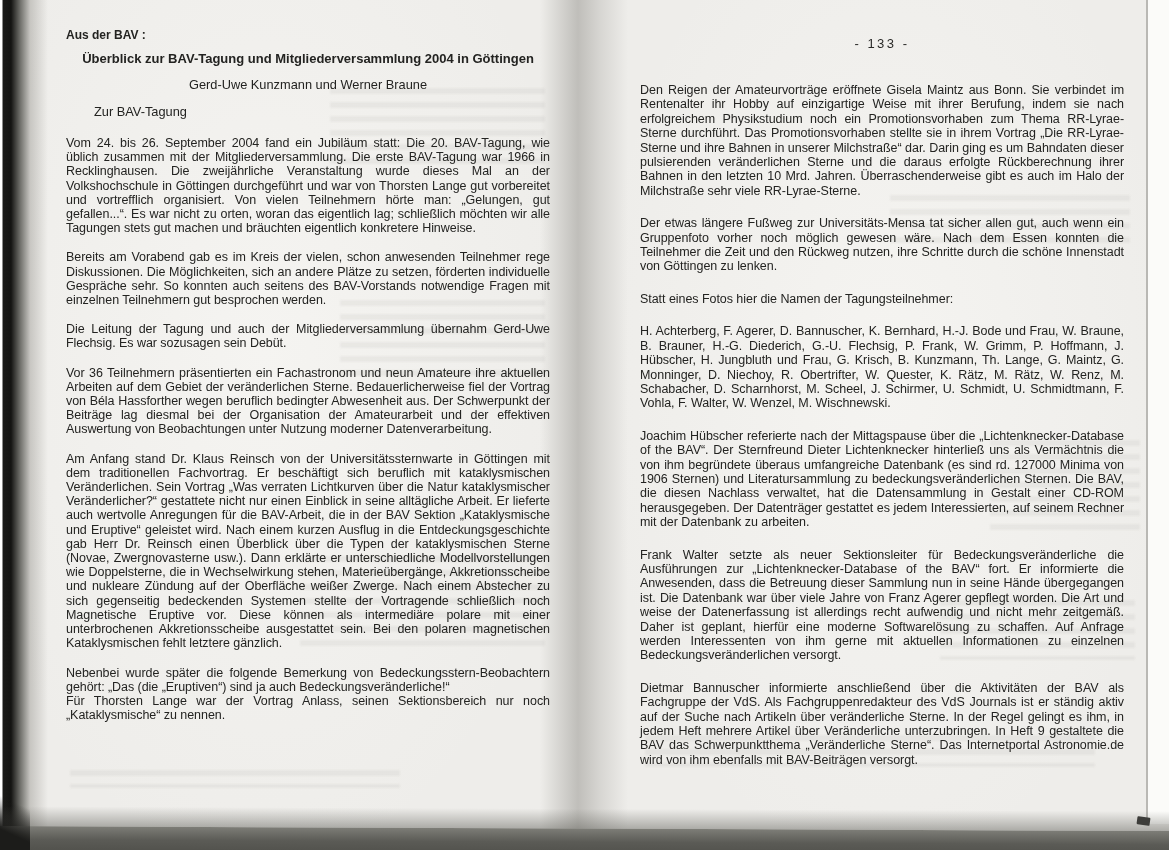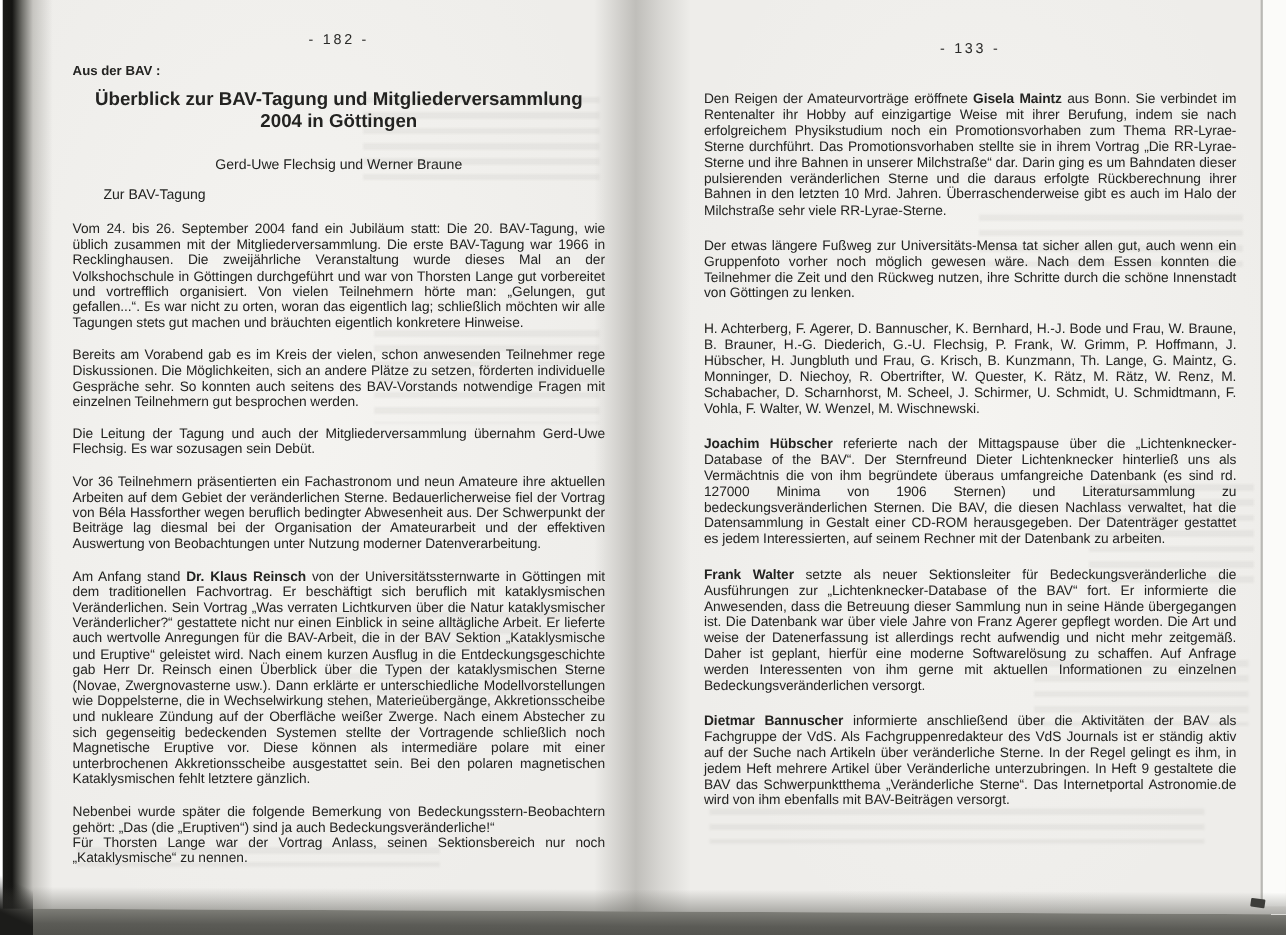--- a/index.html
+++ b/index.html
@@ -82,71 +82,71 @@
   
   .page { position: absolute; color: #232321; }
   .page-left  { left: 66px;  top: 28px; width: 484px; }
   .page-right { left: 640px; top: 36px; width: 484px; }
   .pagenum {
     text-align: center; font-size: 13px; letter-spacing: 2.5px;
     margin-bottom: 14px; color: #2a2a28;
   }
   .page-right .pagenum { margin-bottom: 32px; }
   .kicker  { font-weight: bold; font-size: 12px; margin-bottom: 9px; }
-  .title   { font-weight: bold; font-size: 17px; text-align: center; margin-bottom: 22px; }
+  .title   { font-weight: bold; font-size: 13px; text-align: center; margin-bottom: 11px; }
   .authors { font-size: 12.8px; text-align: center; margin-bottom: 12px; }
   .heading { font-size: 12.8px; margin-bottom: 17px; margin-left: 28px; }
   .para {
     margin: 0 0 15px 0;
     font-size: 12.5px; line-height: 14.2px;
     text-align: justify; letter-spacing: -0.05px;
   }
   .page-right .para { margin-bottom: 18px; line-height: 14.4px; }
   .para.tight { margin-top: -15px; }
-  .b { font-weight: bold; }
+  .b { font-weight: normal; }
 </style>
 </head>
 <body>
 
 <div class="scan">
 
   <div class="paper-glow left"></div>
   <div class="paper-glow right"></div>
 
   <div class="ghost" style="left:330px; top:88px;  width:215px; height:80px;"></div>
   <div class="ghost" style="left:340px; top:300px; width:205px; height:85px;"></div>
   <div class="ghost" style="left:300px; top:556px; width:245px; height:90px;"></div>
   <div class="ghost" style="left:70px;  top:770px; width:330px; height:18px;"></div>
   <div class="ghost" style="left:890px; top:195px; width:240px; height:50px;"></div>
   <div class="ghost" style="left:990px; top:440px; width:150px; height:90px;"></div>
   <div class="ghost" style="left:940px; top:600px; width:195px; height:60px;"></div>
   <div class="ghost" style="left:645px; top:735px; width:450px; height:32px;"></div>
 
   <div class="page page-left">
-    <div class="pagenum">- 182 -</div>
     <div class="kicker">Aus der BAV :</div>
     <div class="title">Überblick zur BAV-Tagung und Mitgliederversammlung 2004 in Göttingen</div>
-    <div class="authors">Gerd-Uwe Flechsig und Werner Braune</div>
+    <div class="authors">Gerd-Uwe Kunzmann und Werner Braune</div>
     <div class="heading">Zur BAV-Tagung</div>
     <div class="paras">
         <p class="para"><span>Vom 24. bis 26. September 2004 fand ein Jubiläum statt: Die 20. BAV-Tagung, wie üblich zusammen mit der Mitgliederversammlung. Die erste BAV-Tagung war 1966 in Recklinghausen. Die zweijährliche Veranstaltung wurde dieses Mal an der Volkshochschule in Göttingen durchgeführt und war von Thorsten Lange gut vorbereitet und vortrefflich organisiert. Von vielen Teilnehmern hörte man: „Gelungen, gut gefallen...“. Es war nicht zu orten, woran das eigentlich lag; schließlich möchten wir alle Tagungen stets gut machen und bräuchten eigentlich konkretere Hinweise.</span></p>
         <p class="para"><span>Bereits am Vorabend gab es im Kreis der vielen, schon anwesenden Teilnehmer rege Diskussionen. Die Möglichkeiten, sich an andere Plätze zu setzen, förderten individuelle Gespräche sehr. So konnten auch seitens des BAV-Vorstands notwendige Fragen mit einzelnen Teilnehmern gut besprochen werden.</span></p>
         <p class="para"><span>Die Leitung der Tagung und auch der Mitgliederversammlung übernahm Gerd-Uwe Flechsig. Es war sozusagen sein Debüt.</span></p>
         <p class="para"><span>Vor 36 Teilnehmern präsentierten ein Fachastronom und neun Amateure ihre aktuellen Arbeiten auf dem Gebiet der veränderlichen Sterne. Bedauerlicherweise fiel der Vortrag von Béla Hassforther wegen beruflich bedingter Abwesenheit aus. Der Schwerpunkt der Beiträge lag diesmal bei der Organisation der Amateurarbeit und der effektiven Auswertung von Beobachtungen unter Nutzung moderner Datenverarbeitung.</span></p>
         <p class="para"><span>Am Anfang stand </span><span class="b">Dr. Klaus Reinsch</span><span> von der Universitätssternwarte in Göttingen mit dem traditionellen Fachvortrag. Er beschäftigt sich beruflich mit kataklysmischen Veränderlichen. Sein Vortrag „Was verraten Lichtkurven über die Natur kataklysmischer Veränderlicher?“ gestattete nicht nur einen Einblick in seine alltägliche Arbeit. Er lieferte auch wertvolle Anregungen für die BAV-Arbeit, die in der BAV Sektion „Kataklysmische und Eruptive“ geleistet wird. Nach einem kurzen Ausflug in die Entdeckungsgeschichte gab Herr Dr. Reinsch einen Überblick über die Typen der kataklysmischen Sterne (Novae, Zwergnovasterne usw.). Dann erklärte er unterschiedliche Modellvorstellungen wie Doppelsterne, die in Wechselwirkung stehen, Materieübergänge, Akkretionsscheibe und nukleare Zündung auf der Oberfläche weißer Zwerge. Nach einem Abstecher zu sich gegenseitig bedeckenden Systemen stellte der Vortragende schließlich noch Magnetische Eruptive vor. Diese können als intermediäre polare mit einer unterbrochenen Akkretionsscheibe ausgestattet sein. Bei den polaren magnetischen Kataklysmischen fehlt letztere gänzlich.</span></p>
         <p class="para"><span>Nebenbei wurde später die folgende Bemerkung von Bedeckungsstern-Beobachtern gehört: „Das (die „Eruptiven“) sind ja auch Bedeckungsveränderliche!“</span></p>
         <p class="para tight"><span>Für Thorsten Lange war der Vortrag Anlass, seinen Sektionsbereich nur noch „Kataklysmische“ zu nennen.</span></p>
       </div>
   </div>
 
   <div class="page page-right">
     <div class="pagenum">- 133 -</div>
     <div class="paras">
         <p class="para"><span>Den Reigen der Amateurvorträge eröffnete </span><span class="b">Gisela Maintz</span><span> aus Bonn. Sie verbindet im Rentenalter ihr Hobby auf einzigartige Weise mit ihrer Berufung, indem sie nach erfolgreichem Physikstudium noch ein Promotionsvorhaben zum Thema RR-Lyrae-Sterne durchführt. Das Promotionsvorhaben stellte sie in ihrem Vortrag „Die RR-Lyrae-Sterne und ihre Bahnen in unserer Milchstraße“ dar. Darin ging es um Bahndaten dieser pulsierenden veränderlichen Sterne und die daraus erfolgte Rückberechnung ihrer Bahnen in den letzten 10 Mrd. Jahren. Überraschenderweise gibt es auch im Halo der Milchstraße sehr viele RR-Lyrae-Sterne.</span></p>
         <p class="para"><span>Der etwas längere Fußweg zur Universitäts-Mensa tat sicher allen gut, auch wenn ein Gruppenfoto vorher noch möglich gewesen wäre. Nach dem Essen konnten die Teilnehmer die Zeit und den Rückweg nutzen, ihre Schritte durch die schöne Innenstadt von Göttingen zu lenken.</span></p>
+        <p class="para"><span>Statt eines Fotos hier die Namen der Tagungsteilnehmer:</span></p>
         <p class="para"><span>H. Achterberg, F. Agerer, D. Bannuscher, K. Bernhard, H.-J. Bode und Frau, W. Braune, B. Brauner, H.-G. Diederich, G.-U. Flechsig, P. Frank, W. Grimm, P. Hoffmann, J. Hübscher, H. Jungbluth und Frau, G. Krisch, B. Kunzmann, Th. Lange, G. Maintz, G. Monninger, D. Niechoy, R. Obertrifter, W. Quester, K. Rätz, M. Rätz, W. Renz, M. Schabacher, D. Scharnhorst, M. Scheel, J. Schirmer, U. Schmidt, U. Schmidtmann, F. Vohla, F. Walter, W. Wenzel, M. Wischnewski.</span></p>
         <p class="para"><span class="b">Joachim Hübscher</span><span> referierte nach der Mittagspause über die „Lichtenknecker-Database of the BAV“. Der Sternfreund Dieter Lichtenknecker hinterließ uns als Vermächtnis die von ihm begründete überaus umfangreiche Datenbank (es sind rd. 127000 Minima von 1906 Sternen) und Literatursammlung zu bedeckungsveränderlichen Sternen. Die BAV, die diesen Nachlass verwaltet, hat die Datensammlung in Gestalt einer CD-ROM herausgegeben. Der Datenträger gestattet es jedem Interessierten, auf seinem Rechner mit der Datenbank zu arbeiten.</span></p>
         <p class="para"><span class="b">Frank Walter</span><span> setzte als neuer Sektionsleiter für Bedeckungsveränderliche die Ausführungen zur „Lichtenknecker-Database of the BAV“ fort. Er informierte die Anwesenden, dass die Betreuung dieser Sammlung nun in seine Hände übergegangen ist. Die Datenbank war über viele Jahre von Franz Agerer gepflegt worden. Die Art und weise der Datenerfassung ist allerdings recht aufwendig und nicht mehr zeitgemäß. Daher ist geplant, hierfür eine moderne Softwarelösung zu schaffen. Auf Anfrage werden Interessenten von ihm gerne mit aktuellen Informationen zu einzelnen Bedeckungsveränderlichen versorgt.</span></p>
         <p class="para"><span class="b">Dietmar Bannuscher</span><span> informierte anschließend über die Aktivitäten der BAV als Fachgruppe der VdS. Als Fachgruppenredakteur des VdS Journals ist er ständig aktiv auf der Suche nach Artikeln über veränderliche Sterne. In der Regel gelingt es ihm, in jedem Heft mehrere Artikel über Veränderliche unterzubringen. In Heft 9 gestaltete die BAV das Schwerpunktthema „Veränderliche Sterne“. Das Internetportal Astronomie.de wird von ihm ebenfalls mit BAV-Beiträgen versorgt.</span></p>
       </div>
   </div>
 
   <div class="edge-left"></div>
   <div class="gutter"></div>
   <div class="edge-right-strip"></div>

